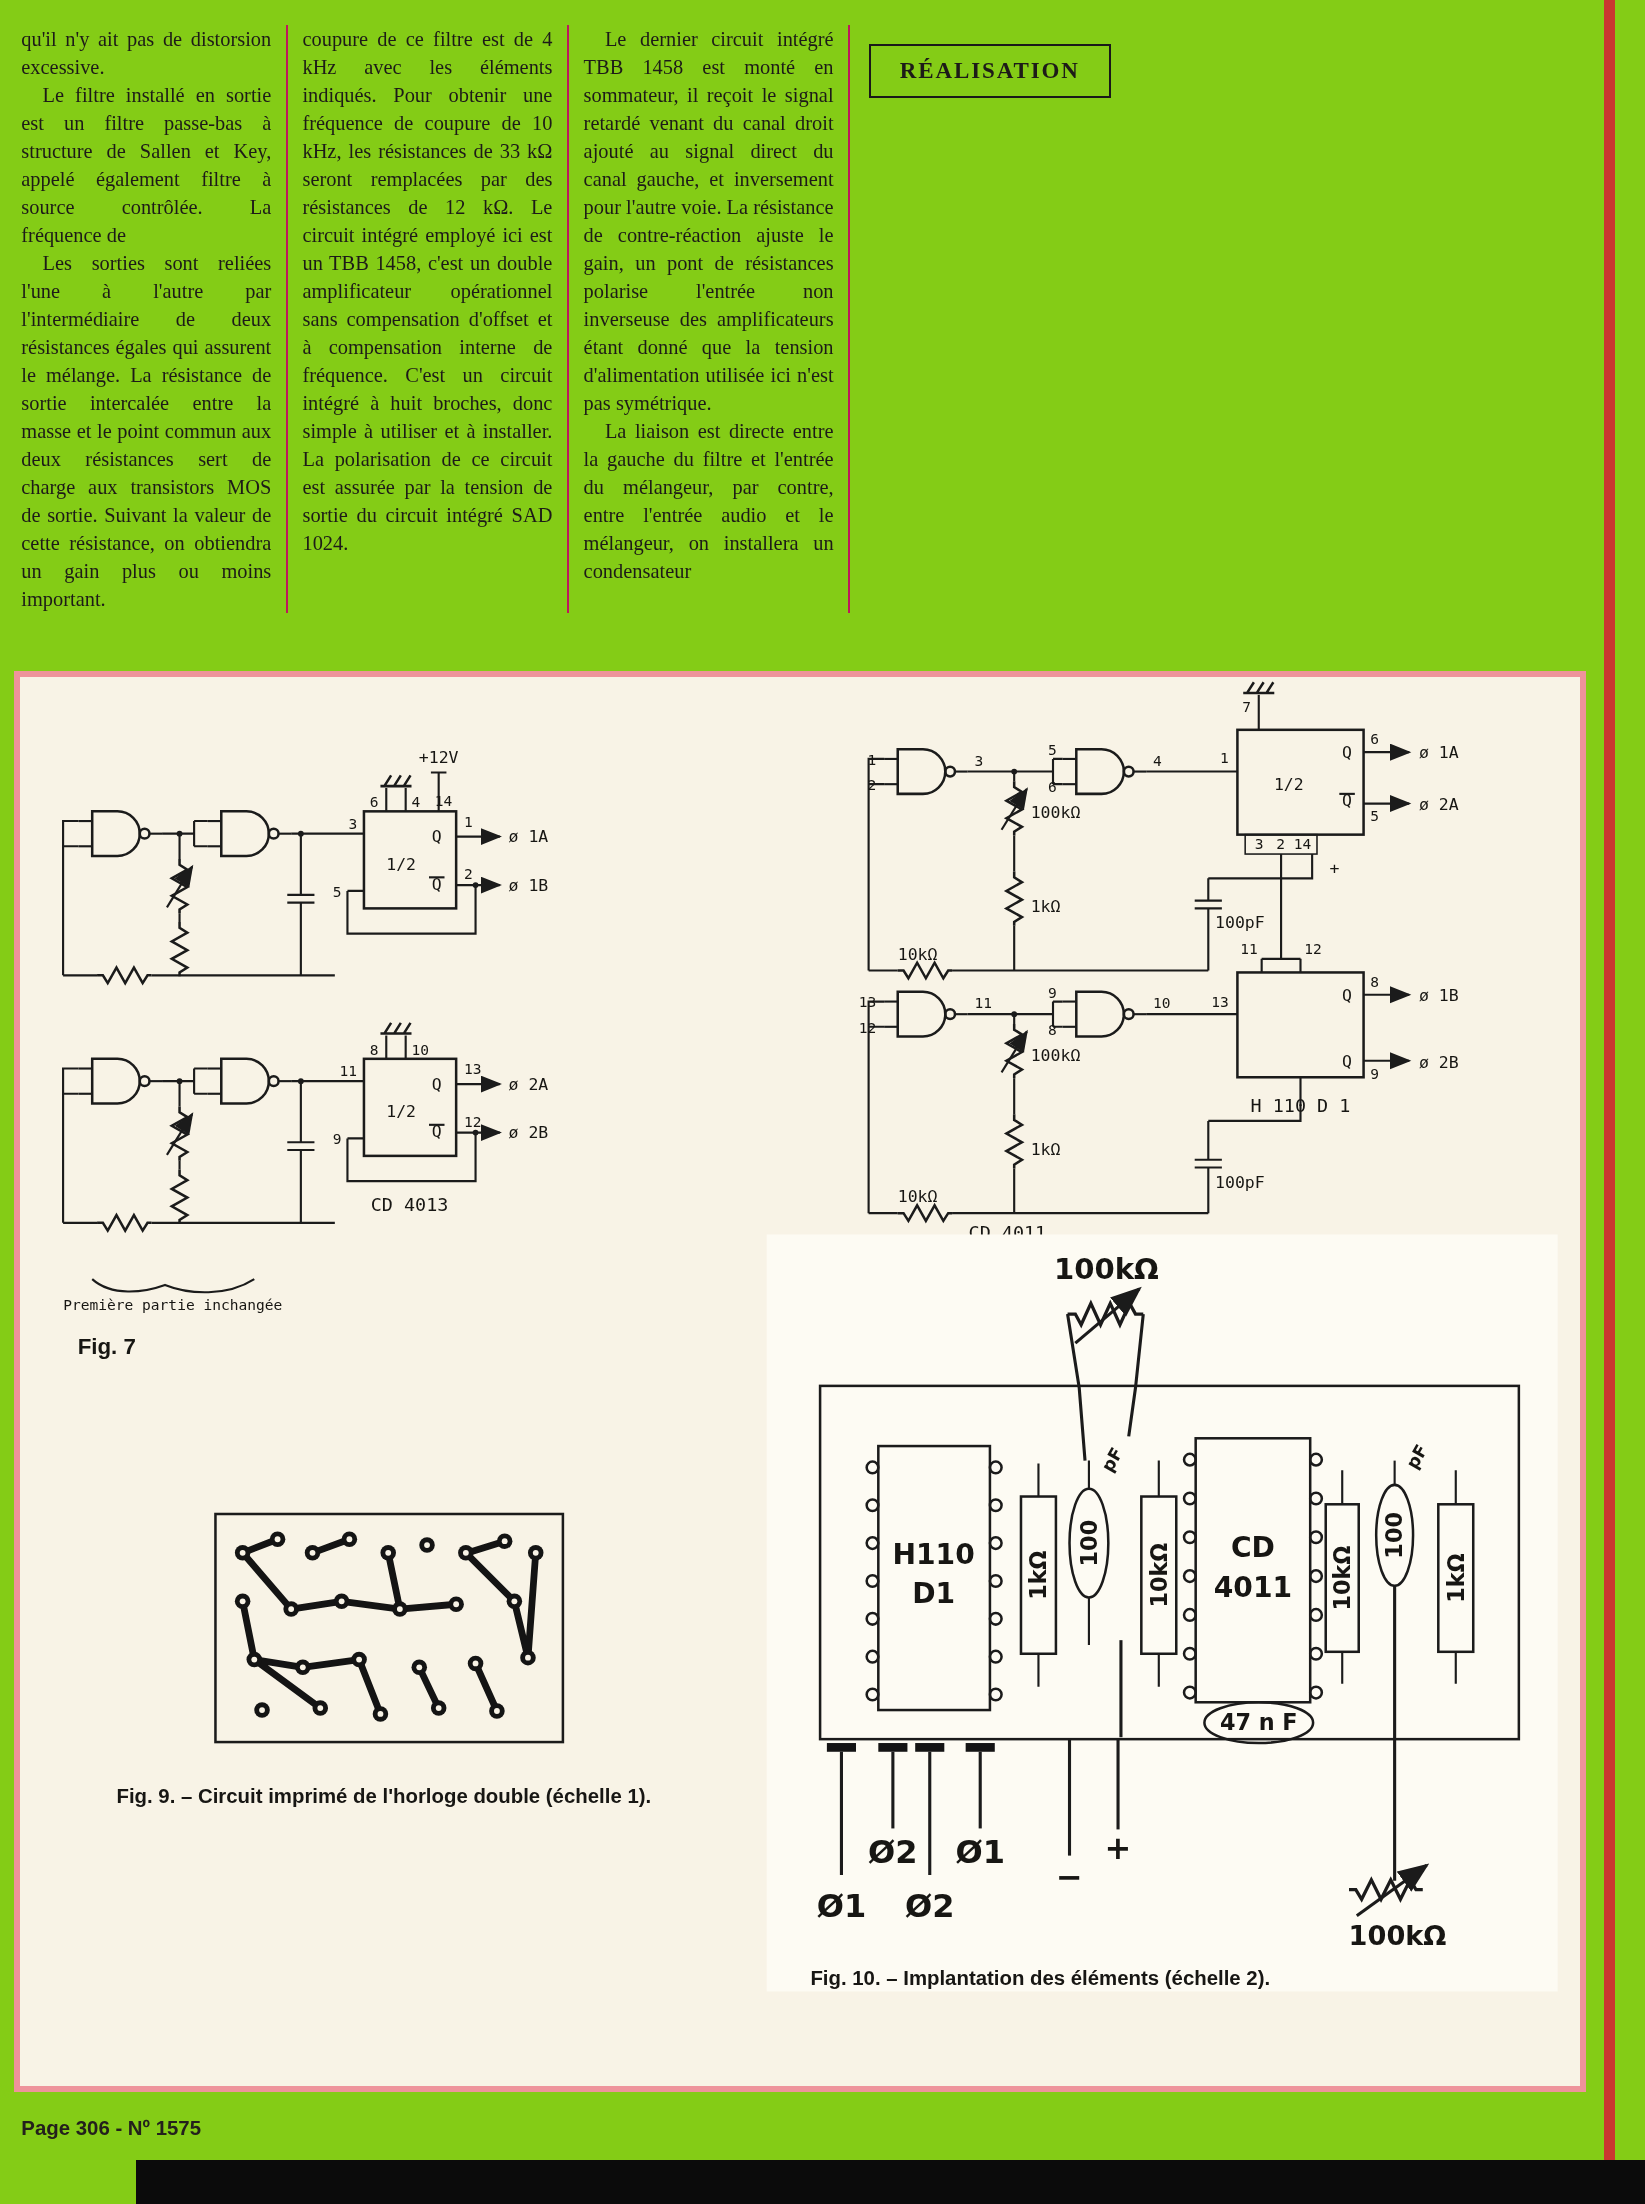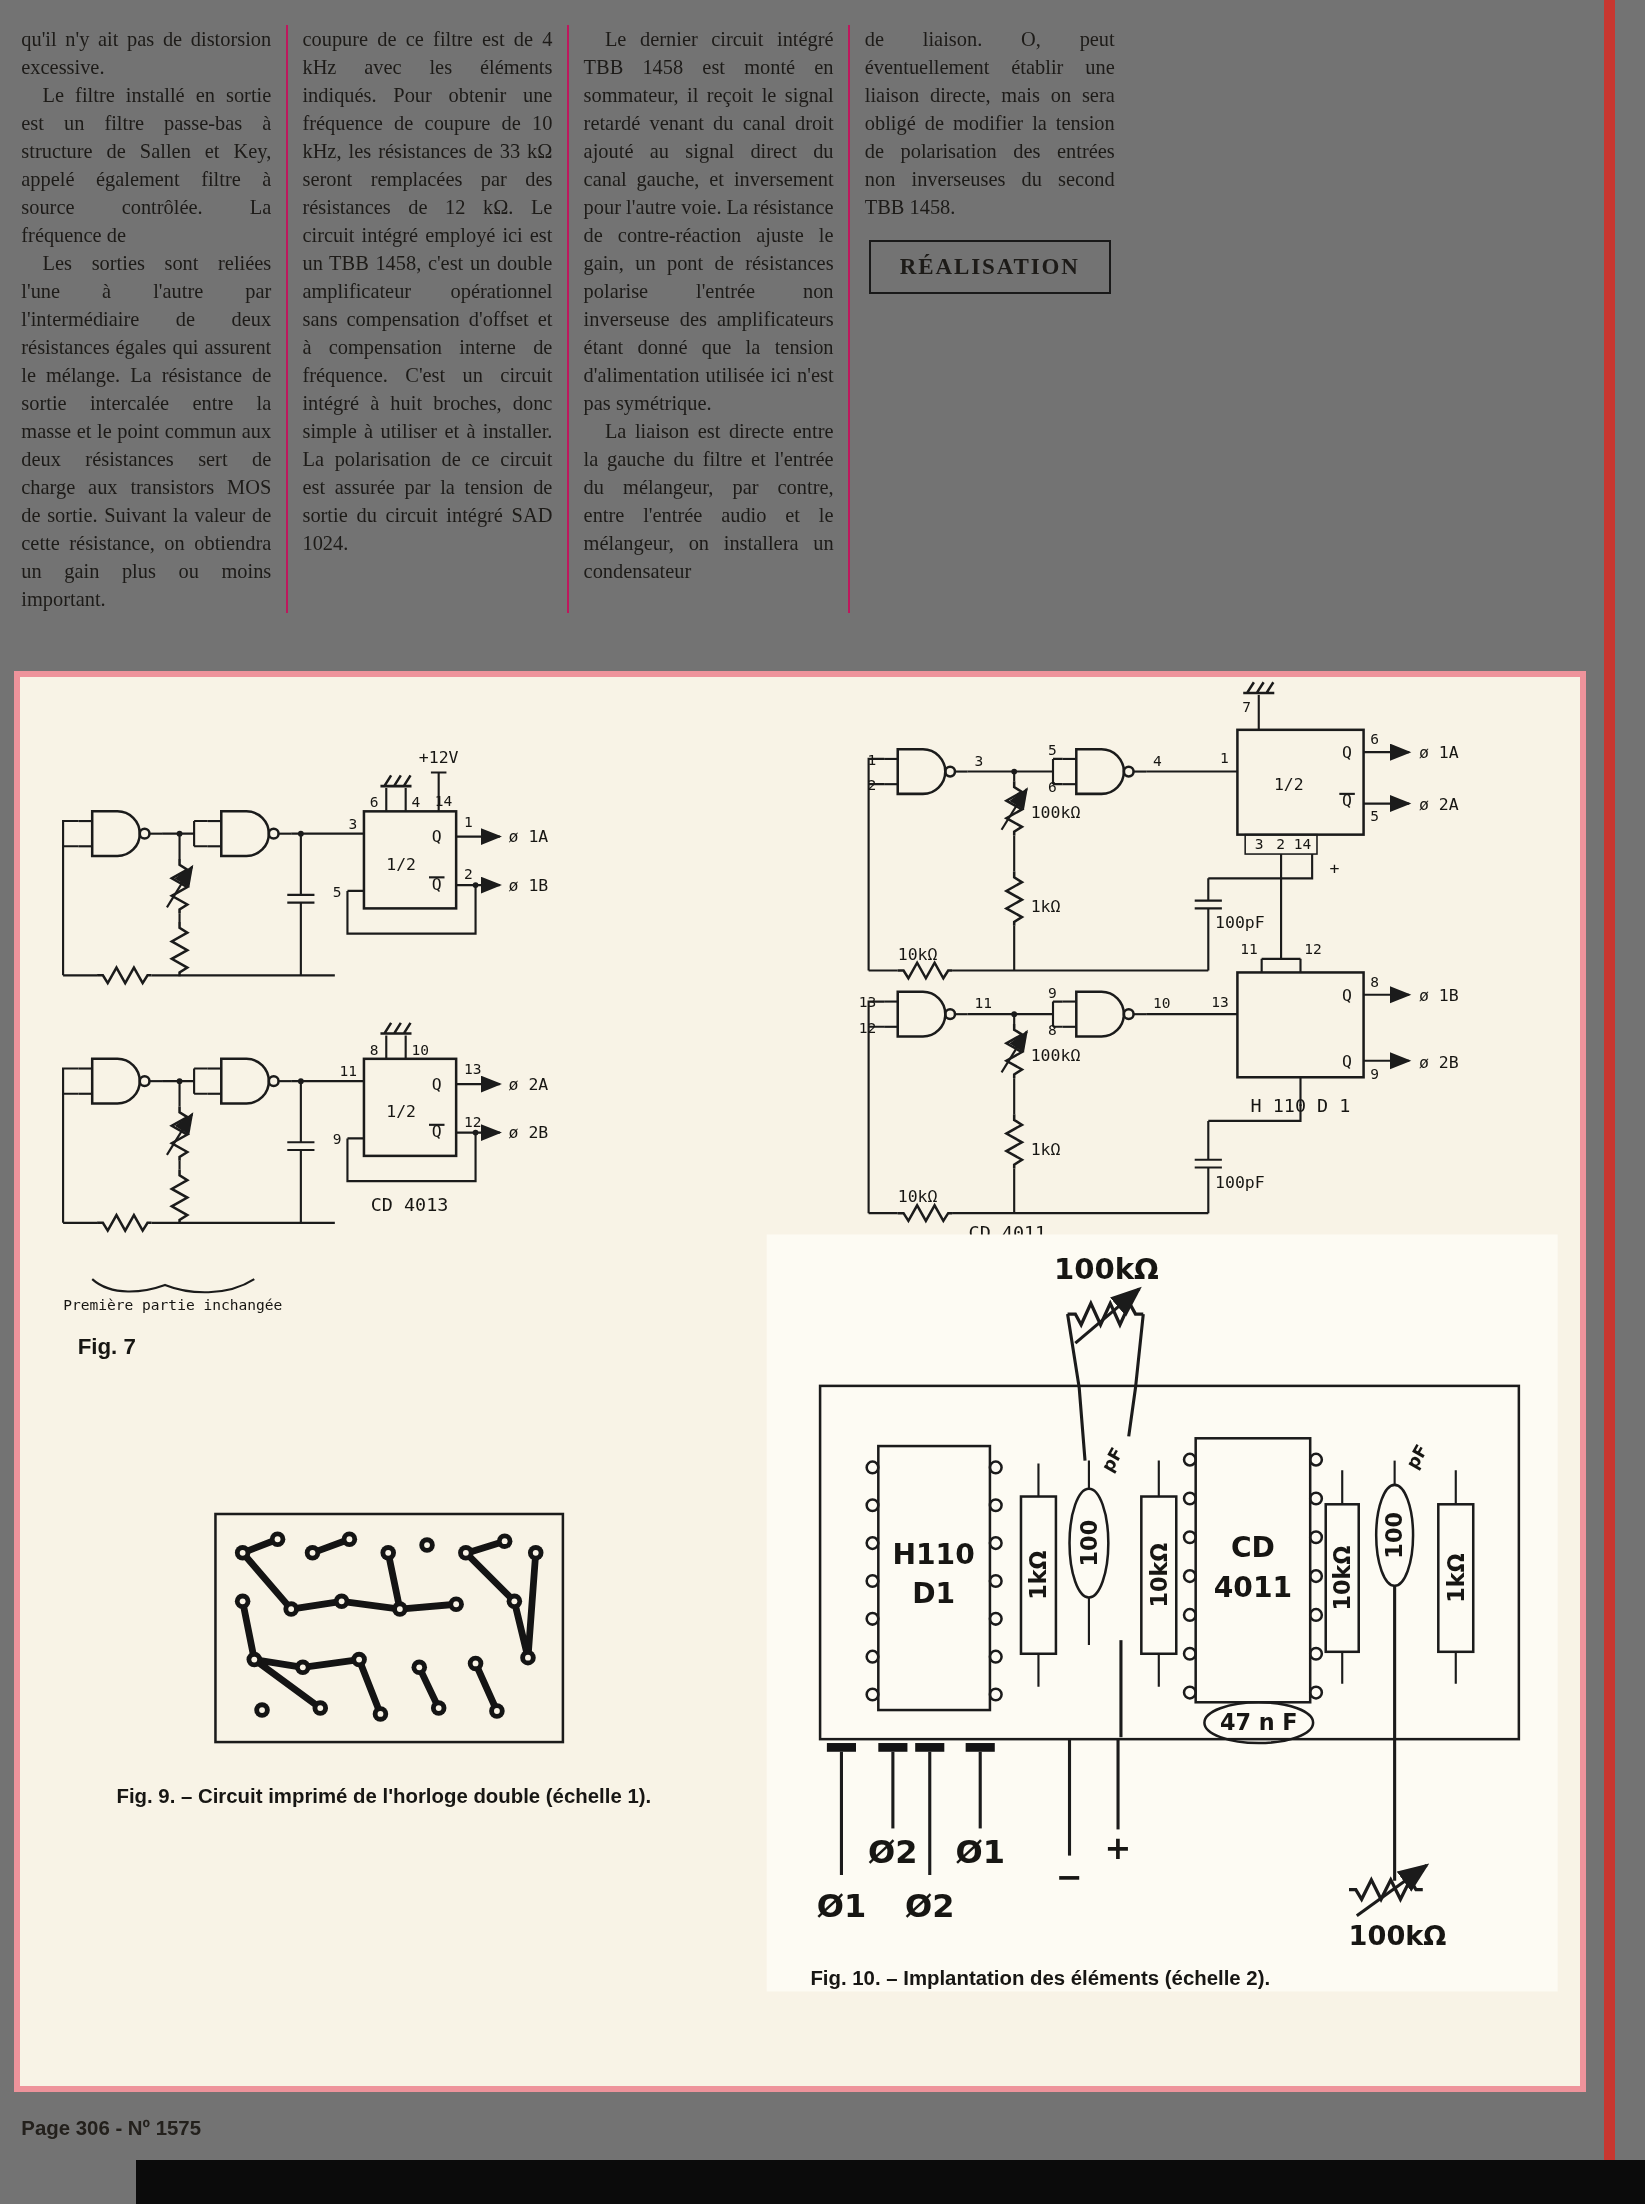--- a/index.html
+++ b/index.html
@@ -1,16 +1,16 @@
 <!DOCTYPE html>
 <html lang="fr"><head>
 <meta charset="utf-8">
 <style>
   html,body{margin:0;padding:0;background:#9a948a;}
-  .page{position:relative;width:1646px;height:2205px;background:#737373;overflow:hidden;
+  .page{position:relative;width:1646px;height:2205px;background:#84cc16;overflow:hidden;
         font-family:"Liberation Serif",serif;color:#1d1b18;}
   
   .columns{position:absolute;left:21.3px;top:25px;width:1108px;display:flex;}
   .col{flex:1 1 0;padding:0 14.6px;}
   .col:first-child{padding-left:0;}
   .col + .col{border-left:2px solid #be185d;}
   .col p{margin:0;text-align:justify;font-size:20.4px;line-height:28px;hyphens:auto;}
   .col p.ind{text-indent:21.3px;}
   .realisation-box{border:2.9px solid #191919;margin:19.4px 3.9px 17.5px 3.9px;padding:12px 0;text-align:center;}
   .realisation-box span{font-weight:bold;font-size:23px;letter-spacing:1.9px;}
@@ -59,21 +59,20 @@
       <p class="ind">Les sorties sont reliées l'une à l'autre par l'intermédiaire de deux résistances égales qui assurent le mélange. La résistance de sortie intercalée entre la masse et le point commun aux deux résistances sert de charge aux transistors MOS de sortie. Suivant la valeur de cette résistance, on obtiendra un gain plus ou moins important.</p>
     </div>
     <div class="col">
       <p>coupure de ce filtre est de 4 kHz avec les éléments indiqués. Pour obtenir une fréquence de coupure de 10 kHz, les résistances de 33 kΩ seront remplacées par des résistances de 12 kΩ. Le circuit intégré employé ici est un TBB 1458, c'est un double amplificateur opérationnel sans compensation d'offset et à compensation interne de fréquence. C'est un circuit intégré à huit broches, donc simple à utiliser et à installer. La polarisation de ce circuit est assurée par la tension de sortie du circuit intégré SAD 1024.</p>
     </div>
     <div class="col">
       <p class="ind">Le dernier circuit intégré TBB 1458 est monté en sommateur, il reçoit le signal retardé venant du canal droit ajouté au signal direct du canal gauche, et inversement pour l'autre voie. La résistance de contre-réaction ajuste le gain, un pont de résistances polarise l'entrée non inverseuse des amplificateurs étant donné que la tension d'alimentation utilisée ici n'est pas symétrique.</p>
       <p class="ind">La liaison est directe entre la gauche du filtre et l'entrée du mélangeur, par contre, entre l'entrée audio et le mélangeur, on installera un condensateur</p>
     </div>
     <div class="col">
-      <p>de liaison. O, peut éventuellement établir une liaison directe, mais on sera obligé de modifier la tension de polarisation des entrées non inverseuses du second TBB 1458.</p>
       <div class="realisation-box">
         <span>RÉALISATION</span>
       </div>
     </div>
   </div>
 
   <div class="figure-frame"></div>
 
   <svg class="art" viewBox="0 0 1696 2272">
     <defs>

